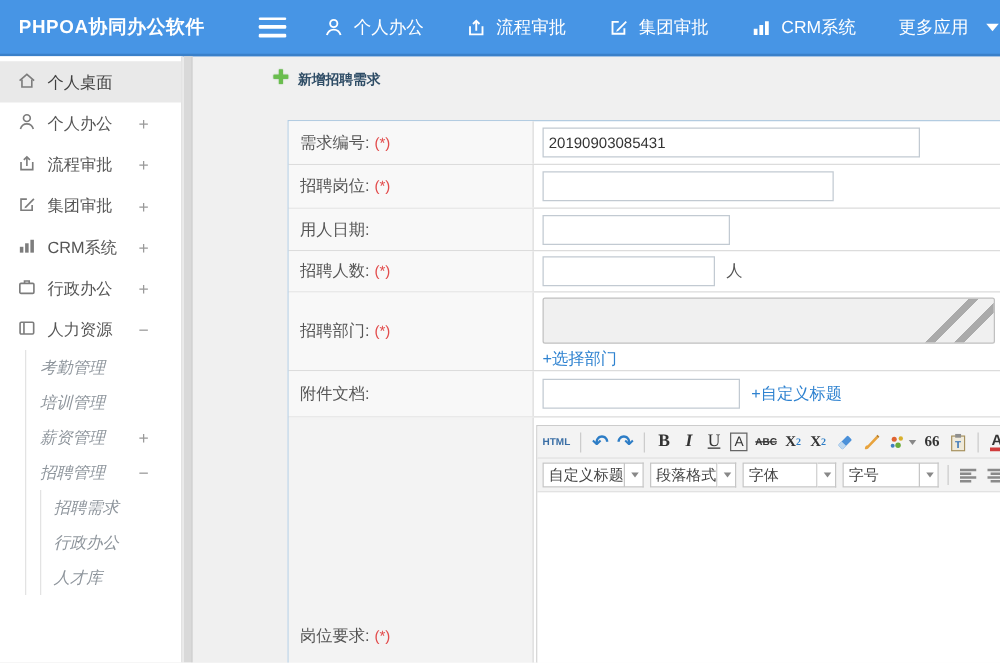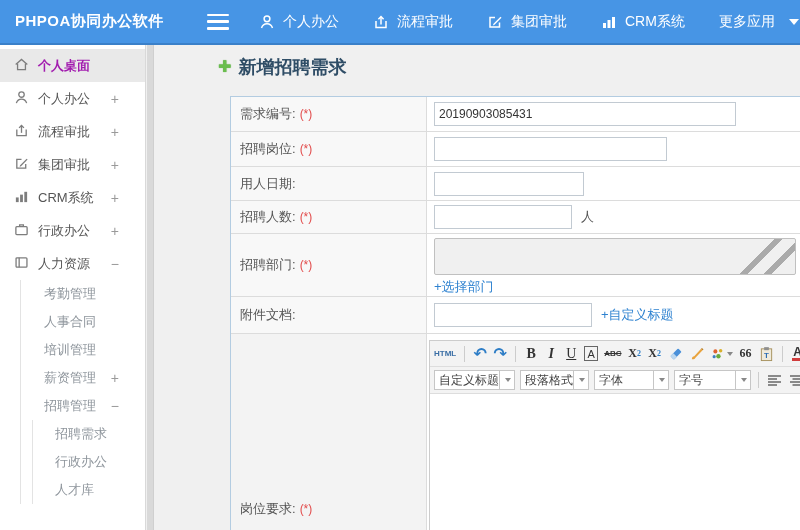--- a/index.html
+++ b/index.html
@@ -19,33 +19,33 @@
   .caret-down{width:0;height:0;border-left:5px solid transparent;border-right:5px solid transparent;
     border-top:6px solid #fff;margin-left:6px;}
 
   
   .sidebar{position:absolute;top:45px;left:0;width:146px;height:485px;background:#fff;
     border-right:1px solid #d9d9d9;padding-top:4px;font-size:13px;color:#555;}
   .scrollstrip{position:absolute;top:45px;left:147px;width:7px;height:485px;
     background:#d9d9d9;border-right:1px solid #cfcfcf;}
   .sitem{height:33px;display:flex;align-items:center;padding-left:14px;cursor:pointer;position:relative;}
   .sitem .slabel{margin-left:9px;}
-  .sitem.active{background:#e9e9e9;color:#a21caf;font-weight:bold;}
+  .sitem.active{background:#e9e9e9;color:#404040;}
   .expander{position:absolute;right:26px;color:#9a9a9a;font-size:14px;}
   .submenu{margin-left:20px;border-left:1px solid #e3e3e3;}
   .submenu .sitem{height:28px;padding-left:7px;color:#8e959c;}
-  .submenu .sitem .slabel{margin-left:16px;}
+  .submenu .sitem .slabel{margin-left:4px;font-style:italic;}
   .subsubmenu{margin-left:11px;border-left:1px solid #e3e3e3;}
   .subsubmenu .sitem{height:28px;padding-left:6px;color:#8e959c;}
 
   
   .content{position:absolute;top:45px;left:155px;width:645px;height:485px;}
   .page-title{position:absolute;top:10px;left:63px;display:flex;align-items:center;gap:7px;}
   .plus-icon{color:#6abe4e;font-size:16px;font-weight:bold;line-height:16px;text-shadow:0 0 1px #4e9e38;}
-  .page-title h1{margin:0;font-size:18px;font-weight:bold;color:#2f4d66;}
+  .page-title h1{margin:0;font-size:11px;font-weight:bold;color:#2f4d66;}
 
   .form{position:absolute;left:75px;top:51px;width:640px;background:#fff;border:1px solid #b3cce1;}
   .frow{display:flex;border-top:1px solid #dcdcdc;}
   .frow:first-child{border-top:none;}
   .flabel{width:196px;flex:0 0 196px;background:#f8f8f8;border-right:1px solid #dcdcdc;
     display:flex;align-items:center;gap:4px;padding-left:9px;font-size:13px;color:#555;}
   .ffield{flex:1;display:flex;align-items:center;padding-left:7px;overflow:hidden;}
   .req{color:#e24c4c;font-size:12px;}
   .tinput{border:1px solid #c2cad2;height:24px;padding:1px 4px;font-size:13px;color:#333;
     font-family:"Liberation Sans","DejaVu Sans",sans-serif;background:#fff;}
@@ -215,23 +215,20 @@
     </span>
     <span class="slabel">人力资源</span>
     <span class="expander">−</span>
   </div>
 
   <div class="submenu">
     <div class="sitem">
       <span class="slabel">考勤管理</span>
     </div>
     <div class="sitem">
-      <span class="slabel">人事合同</span>
-    </div>
-    <div class="sitem">
       <span class="slabel">培训管理</span>
     </div>
     <div class="sitem">
       <span class="slabel">薪资管理</span>
       <span class="expander">+</span>
     </div>
     <div class="sitem">
       <span class="slabel">招聘管理</span>
       <span class="expander">−</span>
     </div>

